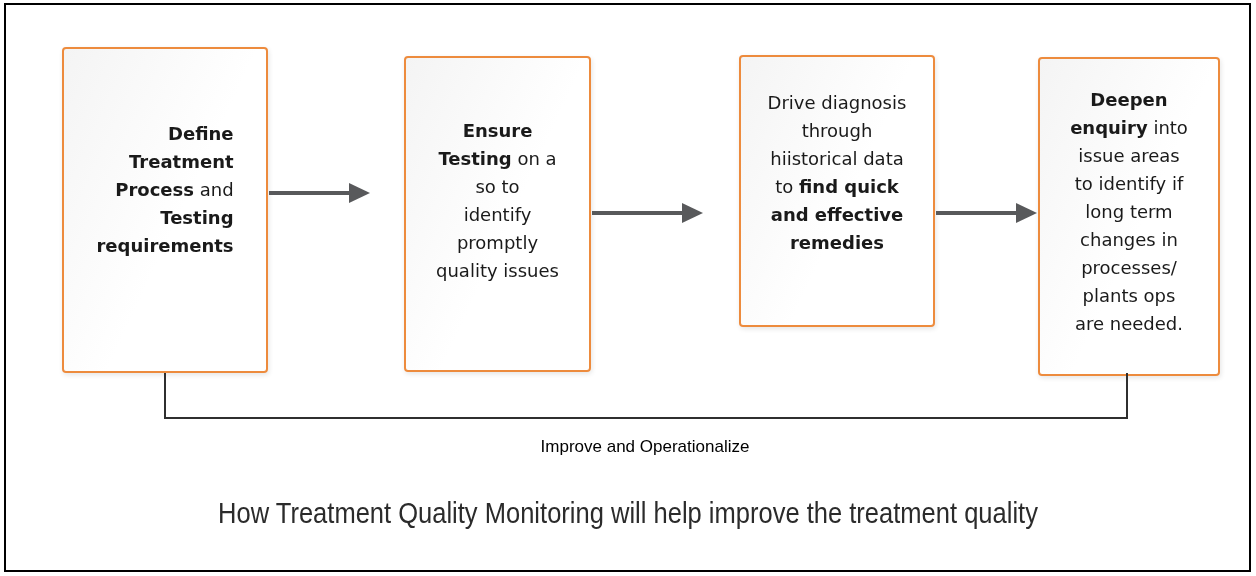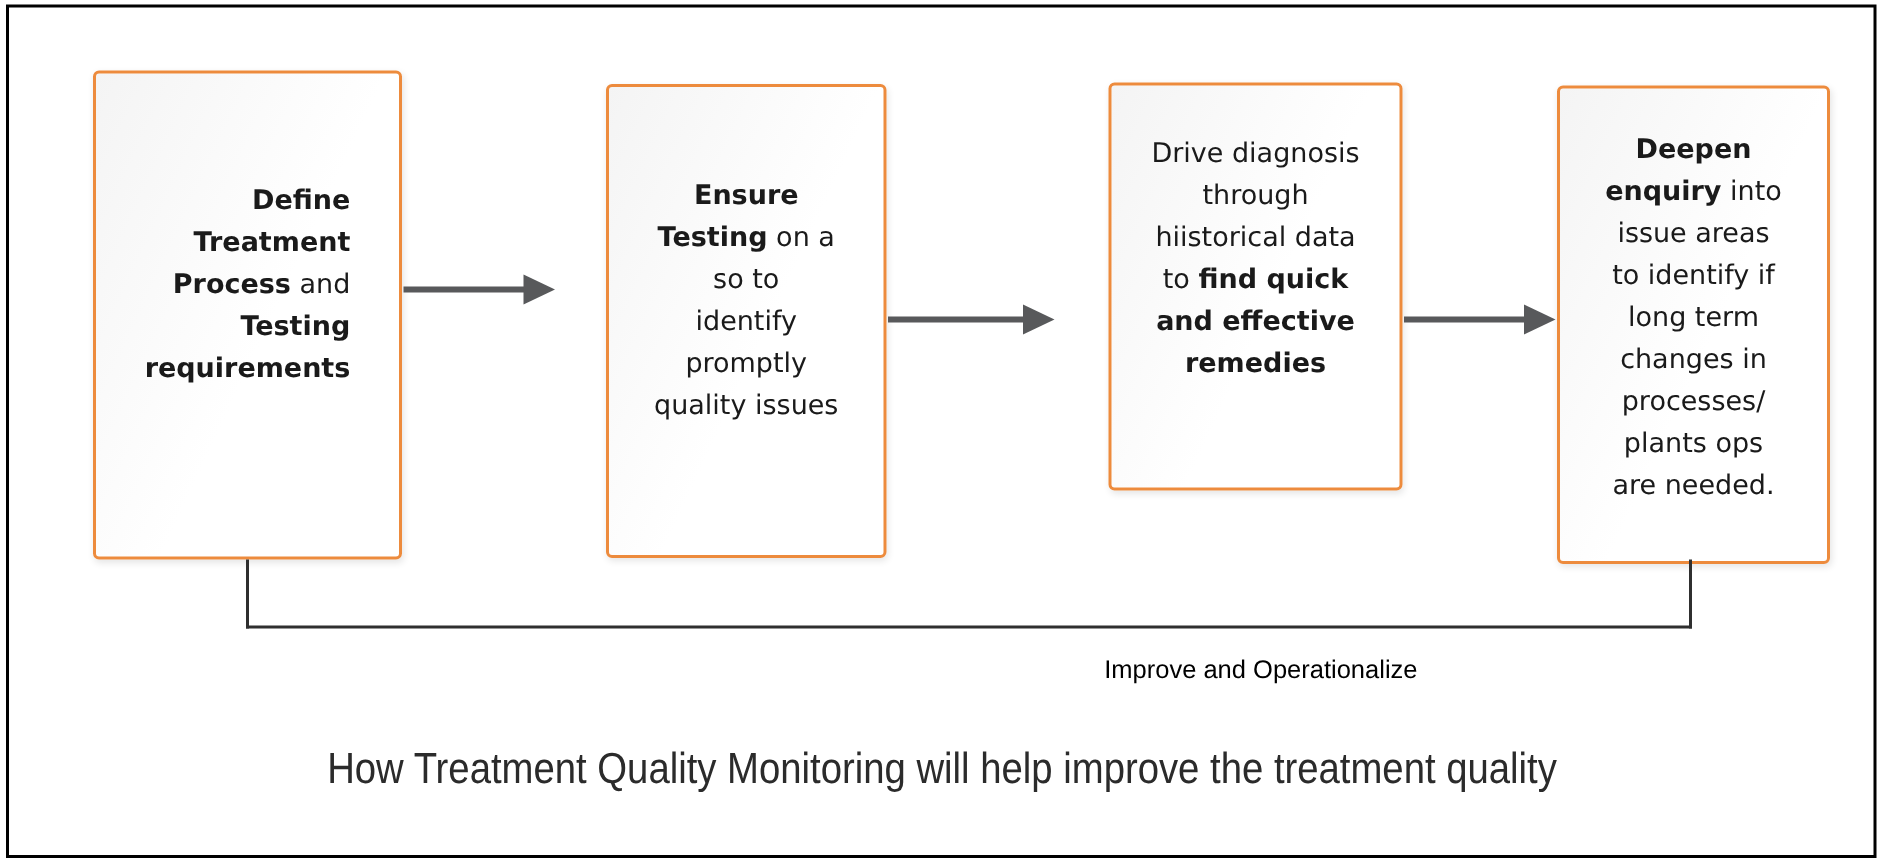--- a/index.html
+++ b/index.html
@@ -66,21 +66,21 @@
     position: absolute;
     left: 164px; top: 373px; width: 964px; height: 46px;
     border-left: 2px solid var(--loop-line, #2f2f2f);
     border-right: 2px solid var(--loop-line, #2f2f2f);
     border-bottom: 2px solid var(--loop-line, #2f2f2f);
     box-sizing: border-box;
   }
   .loop-label {
     position: absolute;
     left: 345px; top: 437px; width: 600px;
-    text-align: right;
+    text-align: center;
     font-family: "Liberation Sans", sans-serif;
     font-size: 17px;
     color: #000000;
     white-space: nowrap;
   }
   
   .caption {
     position: absolute;
     left: 0; right: 0; top: 497px;
     text-align: center;

